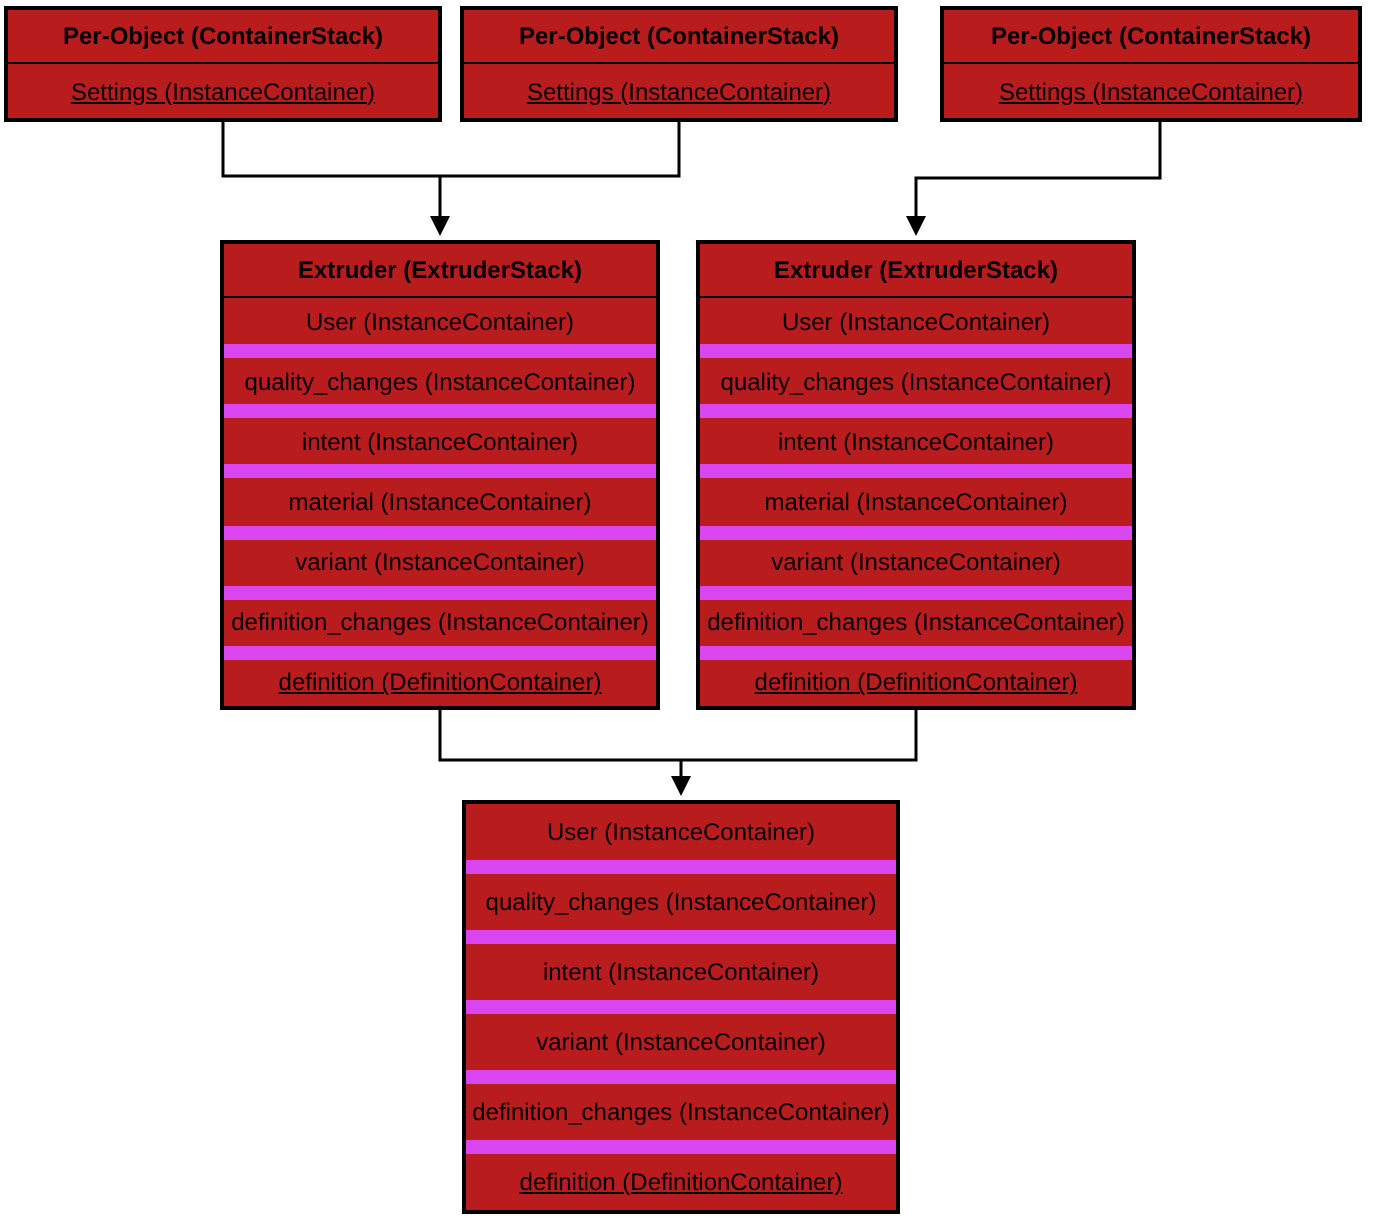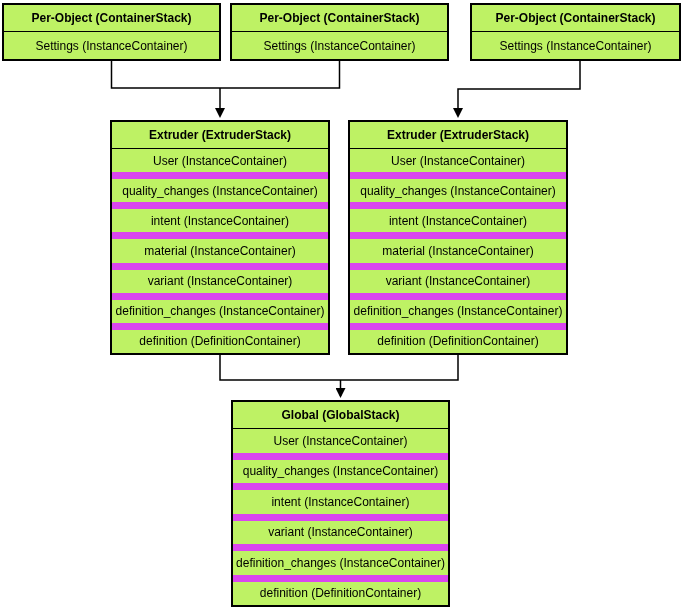--- a/index.html
+++ b/index.html
@@ -9,21 +9,21 @@
     height: 611px;
     background: #ffffff;
     font-family: "Liberation Sans", sans-serif;
     color: #000000;
     overflow: hidden;
   }
   .box {
     position: absolute;
     box-sizing: border-box;
     border: 2px solid #000000;
-    background: #bef264;
+    background: #b91c1c;
     display: flex;
     flex-direction: column;
   }
   .box-header {
     flex: 0 0 26px;
     display: flex;
     align-items: center;
     justify-content: center;
     font-size: 12px;
     font-weight: bold;
@@ -34,21 +34,21 @@
   .box-row {
     flex: 1 1 0;
     display: flex;
     align-items: center;
     justify-content: center;
     font-size: 12px;
     border-bottom: 7px solid #d946ef;
     white-space: nowrap;
     overflow: hidden;
   }
-  .box-row:last-child { border-bottom: none; }
+  .box-row:last-child { border-bottom: none; text-decoration: underline; }
 
   .pos-per1   { left: 2px;   top: 3px;   width: 219px; height: 58px; }
   .pos-per2   { left: 230px; top: 3px;   width: 219px; height: 58px; }
   .pos-per3   { left: 470px; top: 3px;   width: 211px; height: 58px; }
   .pos-ext1   { left: 110px; top: 120px; width: 220px; height: 235px; }
   .pos-ext2   { left: 348px; top: 120px; width: 220px; height: 235px; }
   .pos-global { left: 231px; top: 400px; width: 219px; height: 207px; }
 
   svg.connectors {
     position: absolute;
@@ -108,21 +108,20 @@
     <div class="box-row">User (InstanceContainer)</div>
     <div class="box-row">quality_changes (InstanceContainer)</div>
     <div class="box-row">intent (InstanceContainer)</div>
     <div class="box-row">material (InstanceContainer)</div>
     <div class="box-row">variant (InstanceContainer)</div>
     <div class="box-row">definition_changes (InstanceContainer)</div>
     <div class="box-row">definition (DefinitionContainer)</div>
   </div>
 
   <div class="box pos-global">
-    <div class="box-header">Global (GlobalStack)</div>
     <div class="box-row">User (InstanceContainer)</div>
     <div class="box-row">quality_changes (InstanceContainer)</div>
     <div class="box-row">intent (InstanceContainer)</div>
     <div class="box-row">variant (InstanceContainer)</div>
     <div class="box-row">definition_changes (InstanceContainer)</div>
     <div class="box-row">definition (DefinitionContainer)</div>
   </div>
 
 </div>
 

